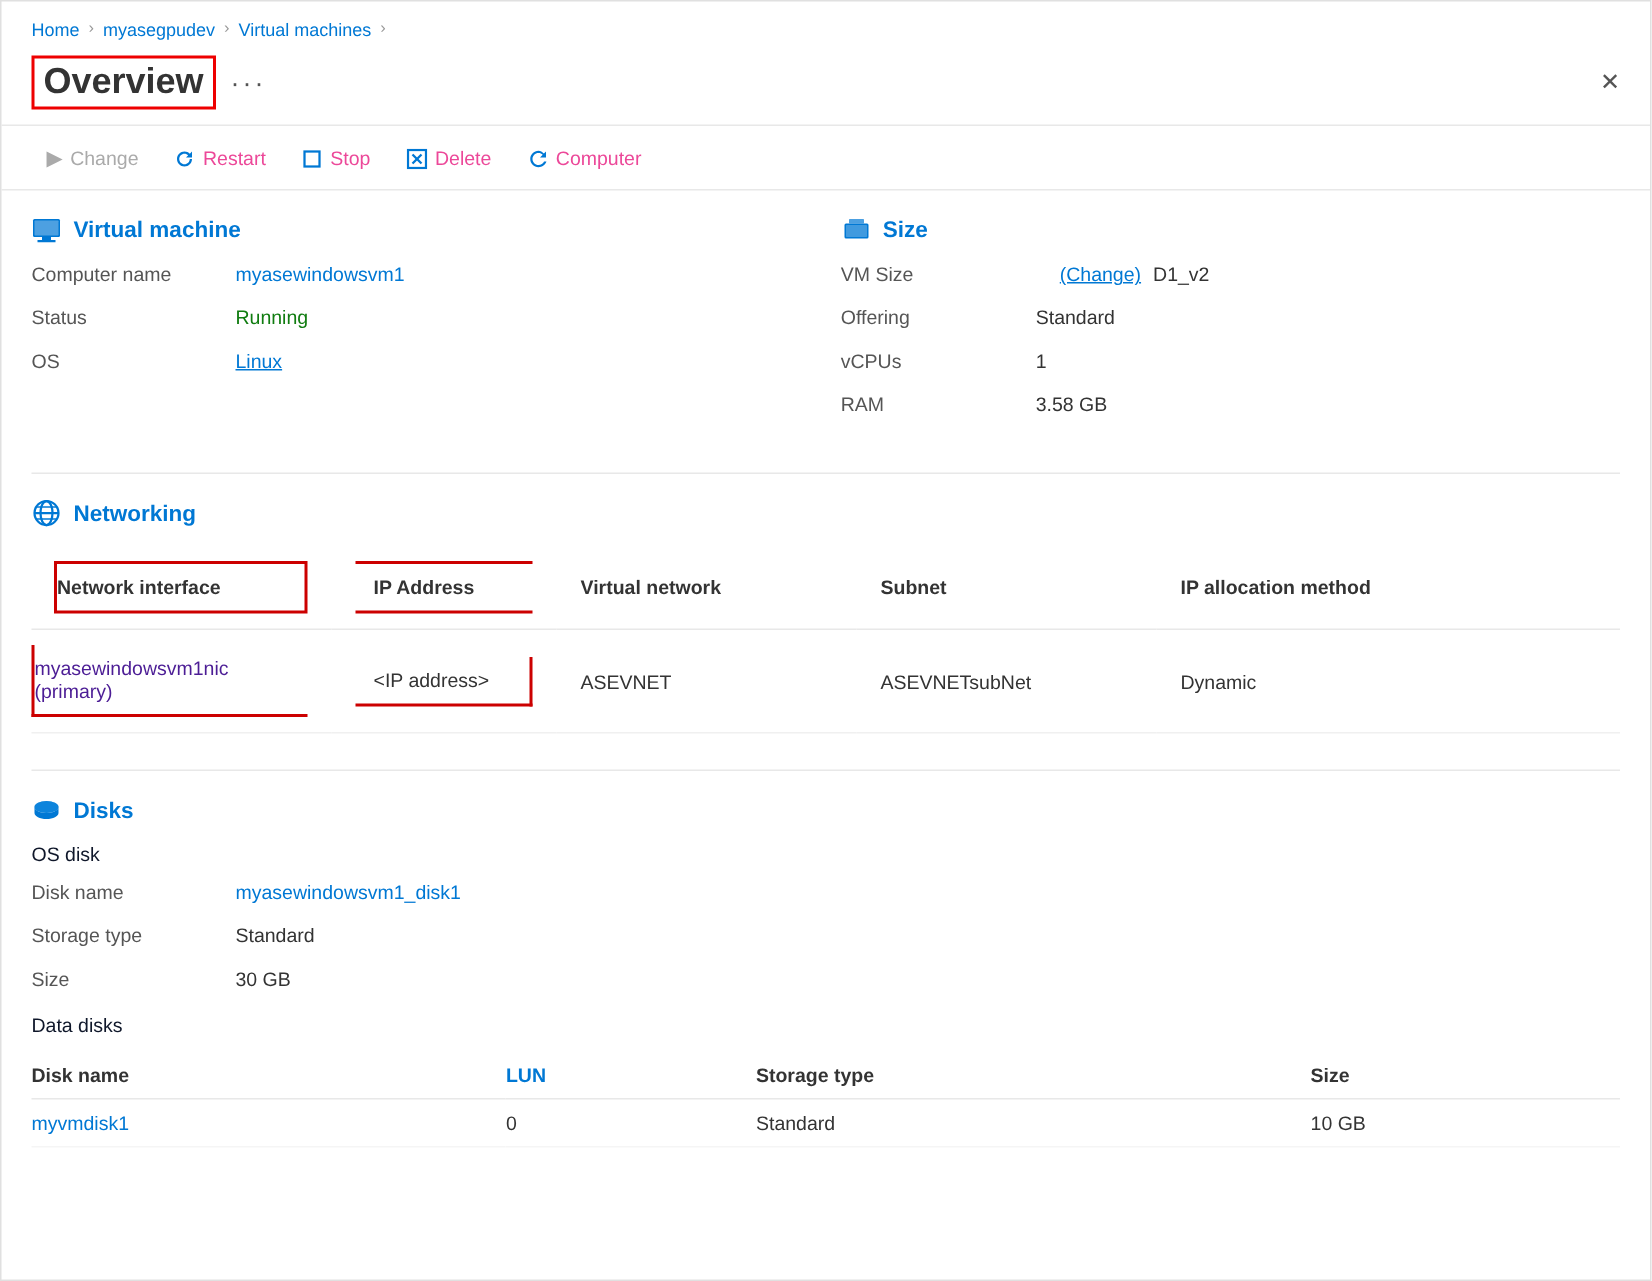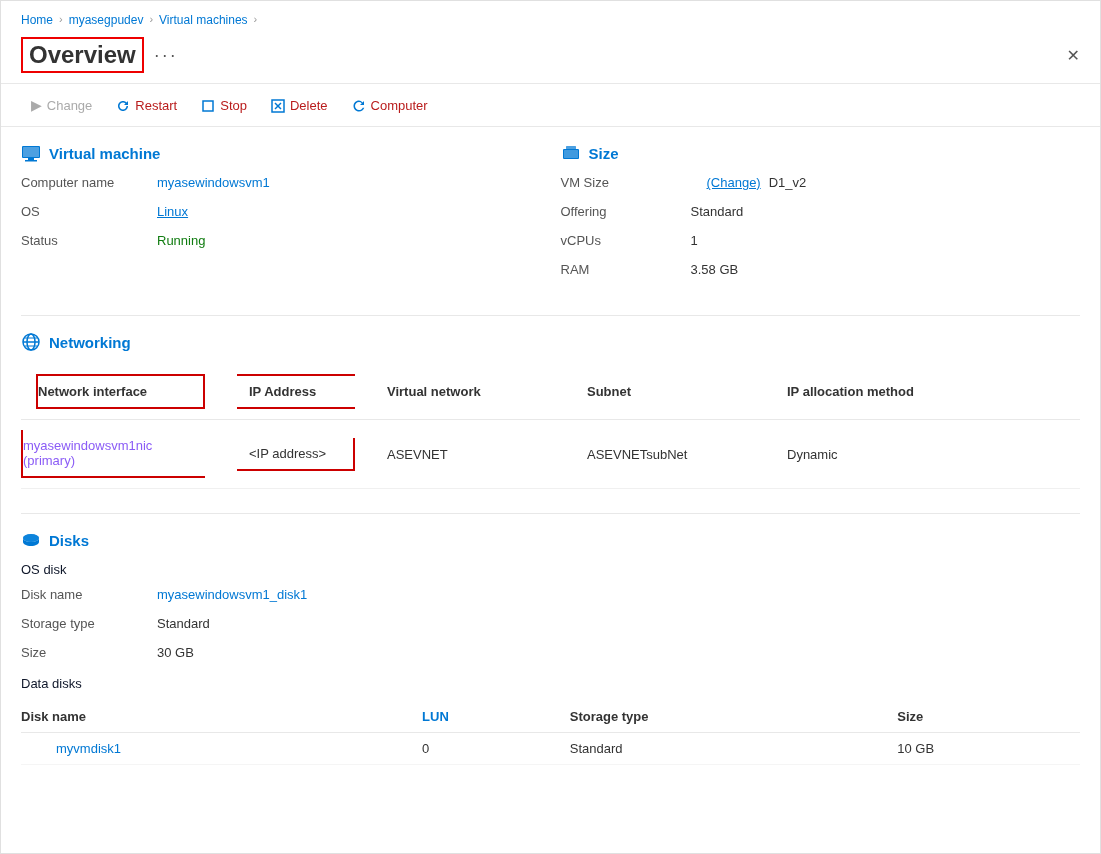--- a/index.html
+++ b/index.html
@@ -70,21 +70,21 @@
     }
     .toolbar-btn {
       display: flex;
       align-items: center;
       gap: 5px;
       padding: 5px 10px;
       background: none;
       border: none;
       cursor: pointer;
       font-size: 13px;
-      color: #b91c1c;
+      color: #ec4899;
       border-radius: 2px;
     }
     .toolbar-btn .icon { font-size: 14px; }
     .toolbar-btn.disabled { color: #aaa; cursor: default; }
 
     
     .content {
       padding: 16px 20px;
     }
 
@@ -298,26 +298,26 @@
             </svg>
           </span>
           <span class="section-title-text">Virtual machine</span>
         </div>
 
         <div class="prop-row">
           <span class="prop-label">Computer name</span>
           <a href="#" class="prop-value link">myasewindowsvm1</a>
         </div>
         <div class="prop-row">
+          <span class="prop-label">Status</span>
+          <span class="prop-value running">Running</span>
+        </div>
+        <div class="prop-row">
           <span class="prop-label">OS</span>
           <a href="#" class="prop-value linux">Linux</a>
-        </div>
-        <div class="prop-row">
-          <span class="prop-label">Status</span>
-          <span class="prop-value running">Running</span>
         </div>
       </div>
 
       <div>
         <div class="section-header">
           <span class="section-icon">
             <svg width="20" height="20" viewBox="0 0 20 20">
               <rect x="2" y="6" width="16" height="10" rx="1" fill="#0078d4"></rect>
               <rect x="5" y="3" width="10" height="3" rx="0.5" fill="#0078d4" opacity="0.7"></rect>
               <rect x="3" y="7" width="14" height="8" rx="0.5" fill="#fff" opacity="0.25"></rect>
@@ -378,21 +378,21 @@
             </th>
             <th style="width:200px;">Virtual network</th>
             <th style="width:200px;">Subnet</th>
             <th>IP allocation method</th>
           </tr>
         </thead>
         <tbody>
           <tr>
             <td style="padding-left:0;">
               <div style="border-left: 2px solid #c00; border-bottom: 2px solid #c00; padding: 8px 12px 8px 0;">
-                <a href="#" class="link" style="color:#8b5cf6; text-decoration:none;">myasewindowsvm1nic (primary)</a>
+                <a href="#" class="link" style="color:#4c1d95; text-decoration:none;">myasewindowsvm1nic (primary)</a>
               </div>
             </td>
             <td>
               <div style="border-right: 2px solid #c00; border-bottom: 2px solid #c00; padding: 8px 12px;">
                 <span>&lt;IP address&gt;</span>
               </div>
             </td>
             <td>ASEVNET</td>
             <td>ASEVNETsubNet</td>
             <td>Dynamic</td>
@@ -437,21 +437,21 @@
           <tr>
             <th>Disk name</th>
             <th style="color:#0078d4;">LUN</th>
             <th>Storage type</th>
             <th>Size</th>
           </tr>
         </thead>
         <tbody>
           <tr>
             <td class="link">
-              <a href="#" style="color:#0078d4; text-decoration:none;margin-left:35px;">myvmdisk1</a>
+              <a href="#" style="color:#0078d4; text-decoration:none;">myvmdisk1</a>
             </td>
             <td>0</td>
             <td>Standard</td>
             <td>10 GB</td>
           </tr>
         </tbody>
       </table>
     </div>
 
   </div>

